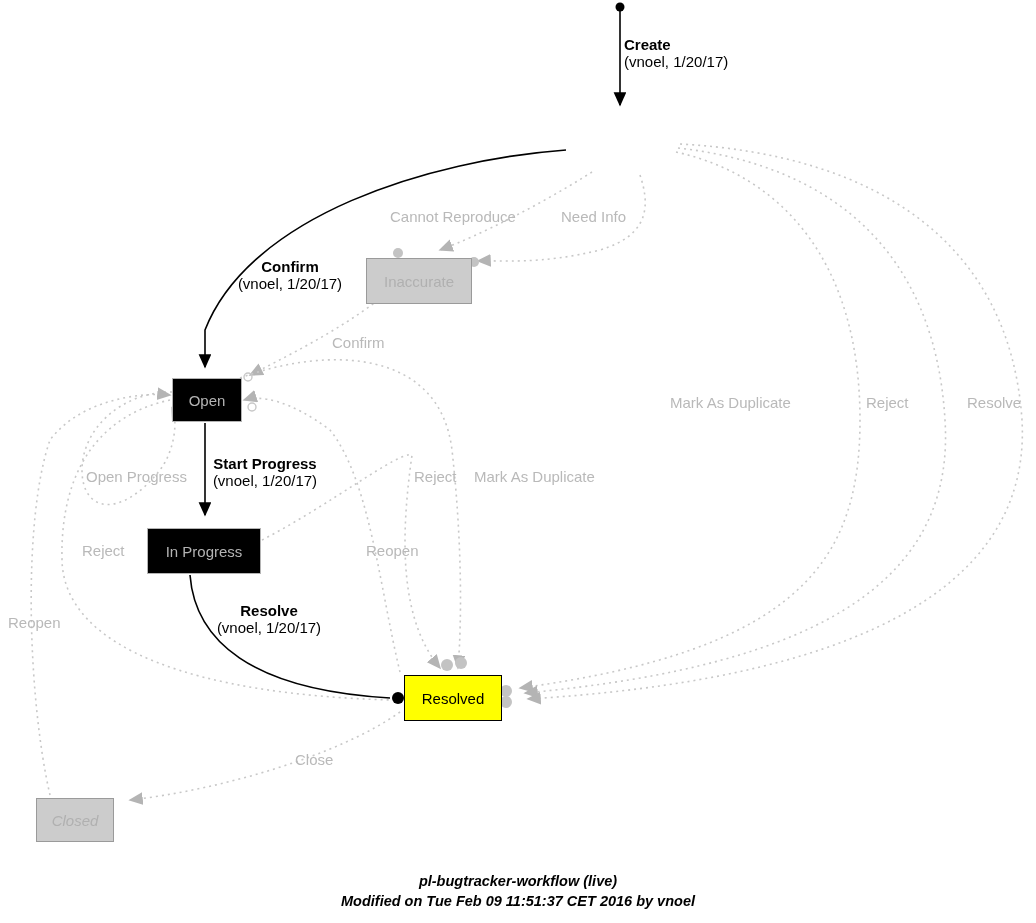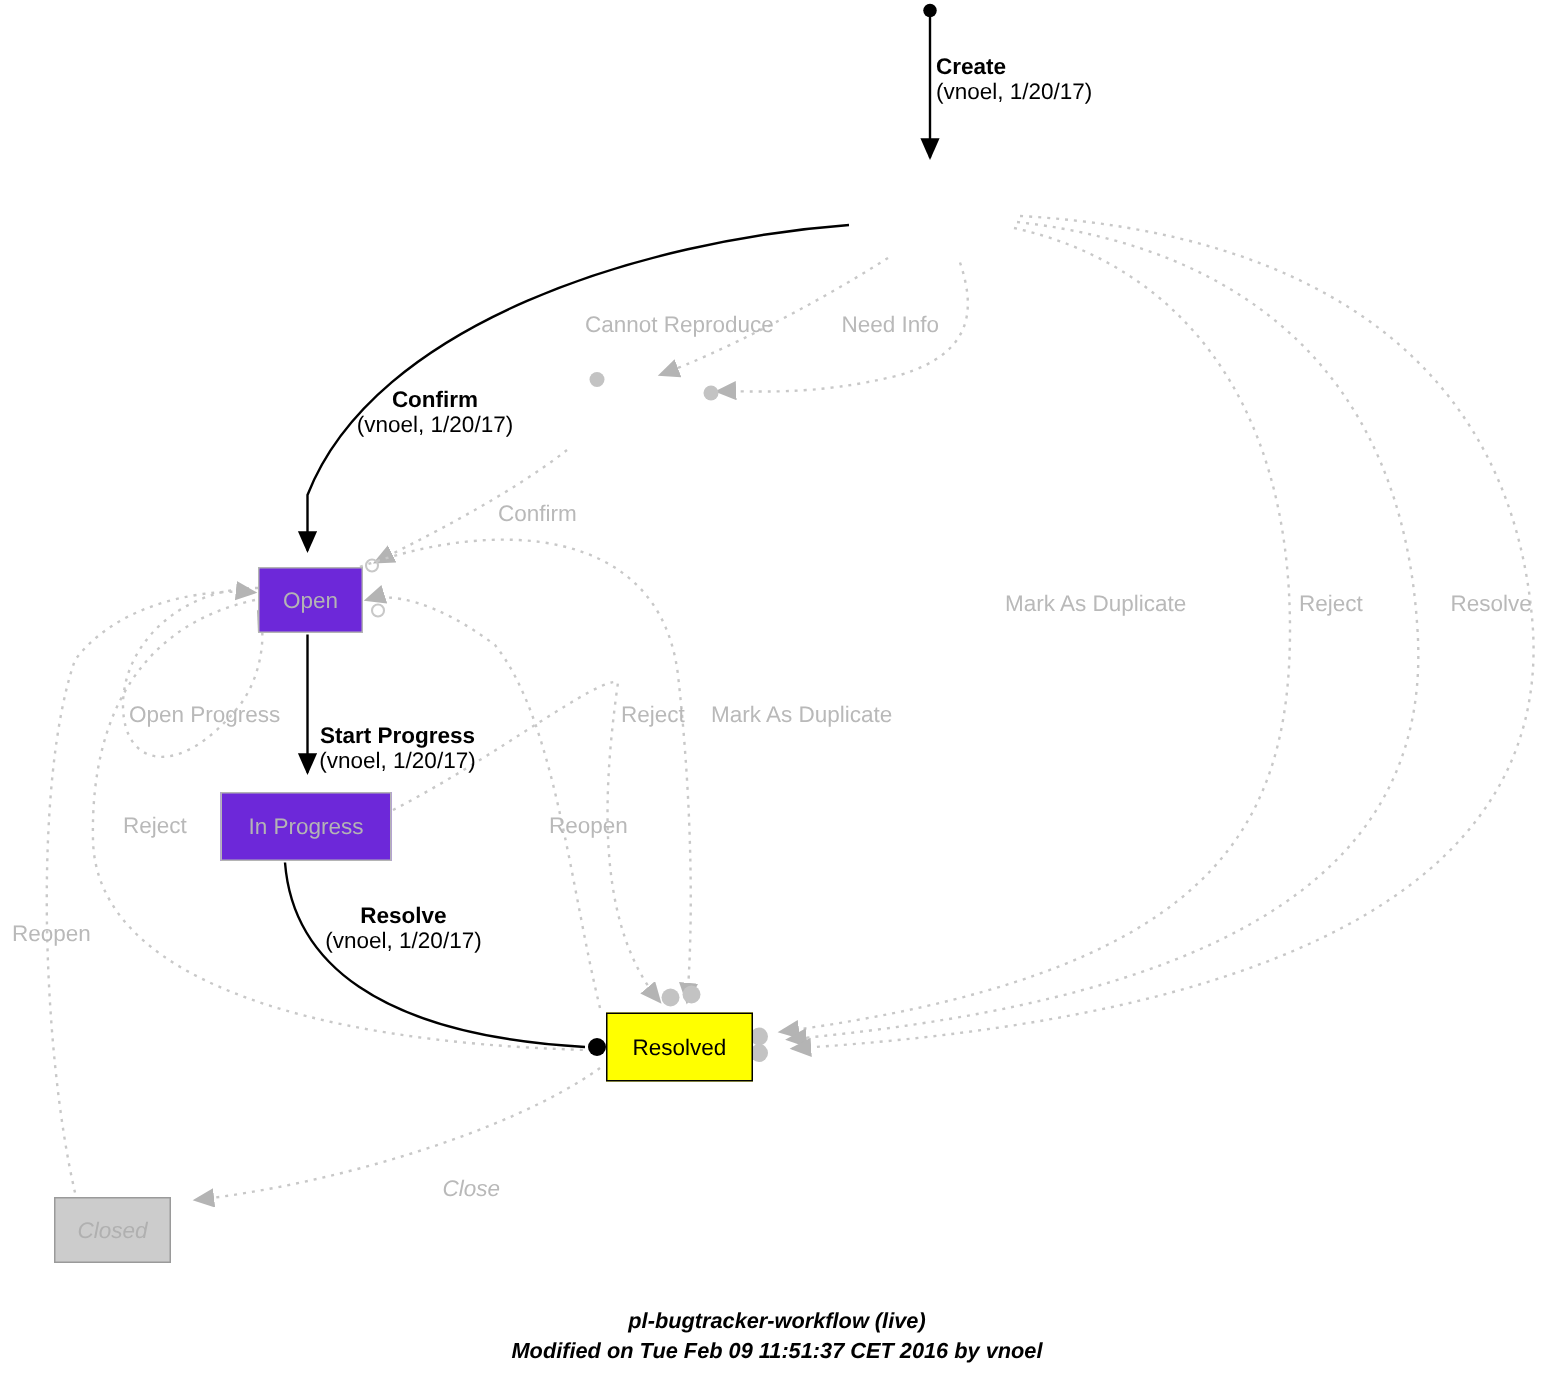--- a/index.html
+++ b/index.html
@@ -29,21 +29,21 @@
     box-sizing: border-box;
     display: flex;
     align-items: center;
     justify-content: center;
     font-size: 15px;
     line-height: 1;
     white-space: nowrap;
   }
   .node-rect {
     border: 1px solid #000000;
-    background: #6d28d9;
+    background: #000000;
     color: #000000;
   }
   .node-rect.dim {
     border-color: #b4b4b4;
     color: #b4b4b4;
   }
   .node-rect.gray {
     background: #cccccc;
     border-color: #9a9a9a;
     color: #b0b0b0;
@@ -191,20 +191,23 @@
       <circle cx="398" cy="253" r="5" fill="#c3c3c3"></circle>
       <circle cx="474" cy="262" r="5" fill="#c3c3c3"></circle>
       <circle cx="447" cy="665" r="6" fill="#c3c3c3"></circle>
       <circle cx="461" cy="663" r="6" fill="#c3c3c3"></circle>
       <circle cx="506" cy="691" r="6" fill="#c3c3c3"></circle>
       <circle cx="506" cy="702" r="6" fill="#c3c3c3"></circle>
     </g>
   </svg>
 
 
+  <div class="node node-rect gray" style="left:366px; top:258px; width:106px; height:46px;">
+    <span>Inaccurate</span>
+  </div>
 
   <div class="node node-rect dim" style="left:172px; top:378px; width:70px; height:44px;">
     <span>Open</span>
   </div>
 
   <div class="node node-rect active" style="left:404px; top:675px; width:98px; height:46px;">
     <span>Resolved</span>
   </div>
 
   <div class="node node-rect dim" style="left:147px; top:528px; width:114px; height:46px;">
@@ -246,21 +249,21 @@
   </div>
 
   <div class="edge-label dim" style="left:967px; top:394px;">
     <span class="l1">Resolve</span>
   </div>
 
   <div class="edge-label dim" style="left:86px; top:468px;">
     <span class="l1">Open Progress</span>
   </div>
 
-  <div class="edge-label strong" style="left:209px; top:455px; text-align:center; width:112px;margin-top:27px;">
+  <div class="edge-label strong" style="left:209px; top:455px; text-align:center; width:112px;">
     <span class="l1">Start Progress</span>
     <span class="l2">(vnoel, 1/20/17)</span>
   </div>
 
   <div class="edge-label dim" style="left:82px; top:542px;">
     <span class="l1">Reject</span>
   </div>
 
   <div class="edge-label dim" style="left:414px; top:468px;">
     <span class="l1">Reject</span>
@@ -276,21 +279,21 @@
 
   <div class="edge-label dim" style="left:8px; top:614px;">
     <span class="l1">Reopen</span>
   </div>
 
   <div class="edge-label strong" style="left:206px; top:602px; text-align:center; width:126px;">
     <span class="l1">Resolve</span>
     <span class="l2">(vnoel, 1/20/17)</span>
   </div>
 
-  <div class="edge-label dim" style="left:295px; top:784px;font-style:italic;">
+  <div class="edge-label dim" style="left:295px; top:751px;">
     <span class="l1">Close</span>
   </div>
 
   <div class="footer" style="top:871px;">
     <span>pl-bugtracker-workflow (live)</span>
   </div>
   <div class="footer" style="top:891px;">
     <span>Modified on Tue Feb 09 11:51:37 CET 2016 by vnoel</span>
   </div>
 

